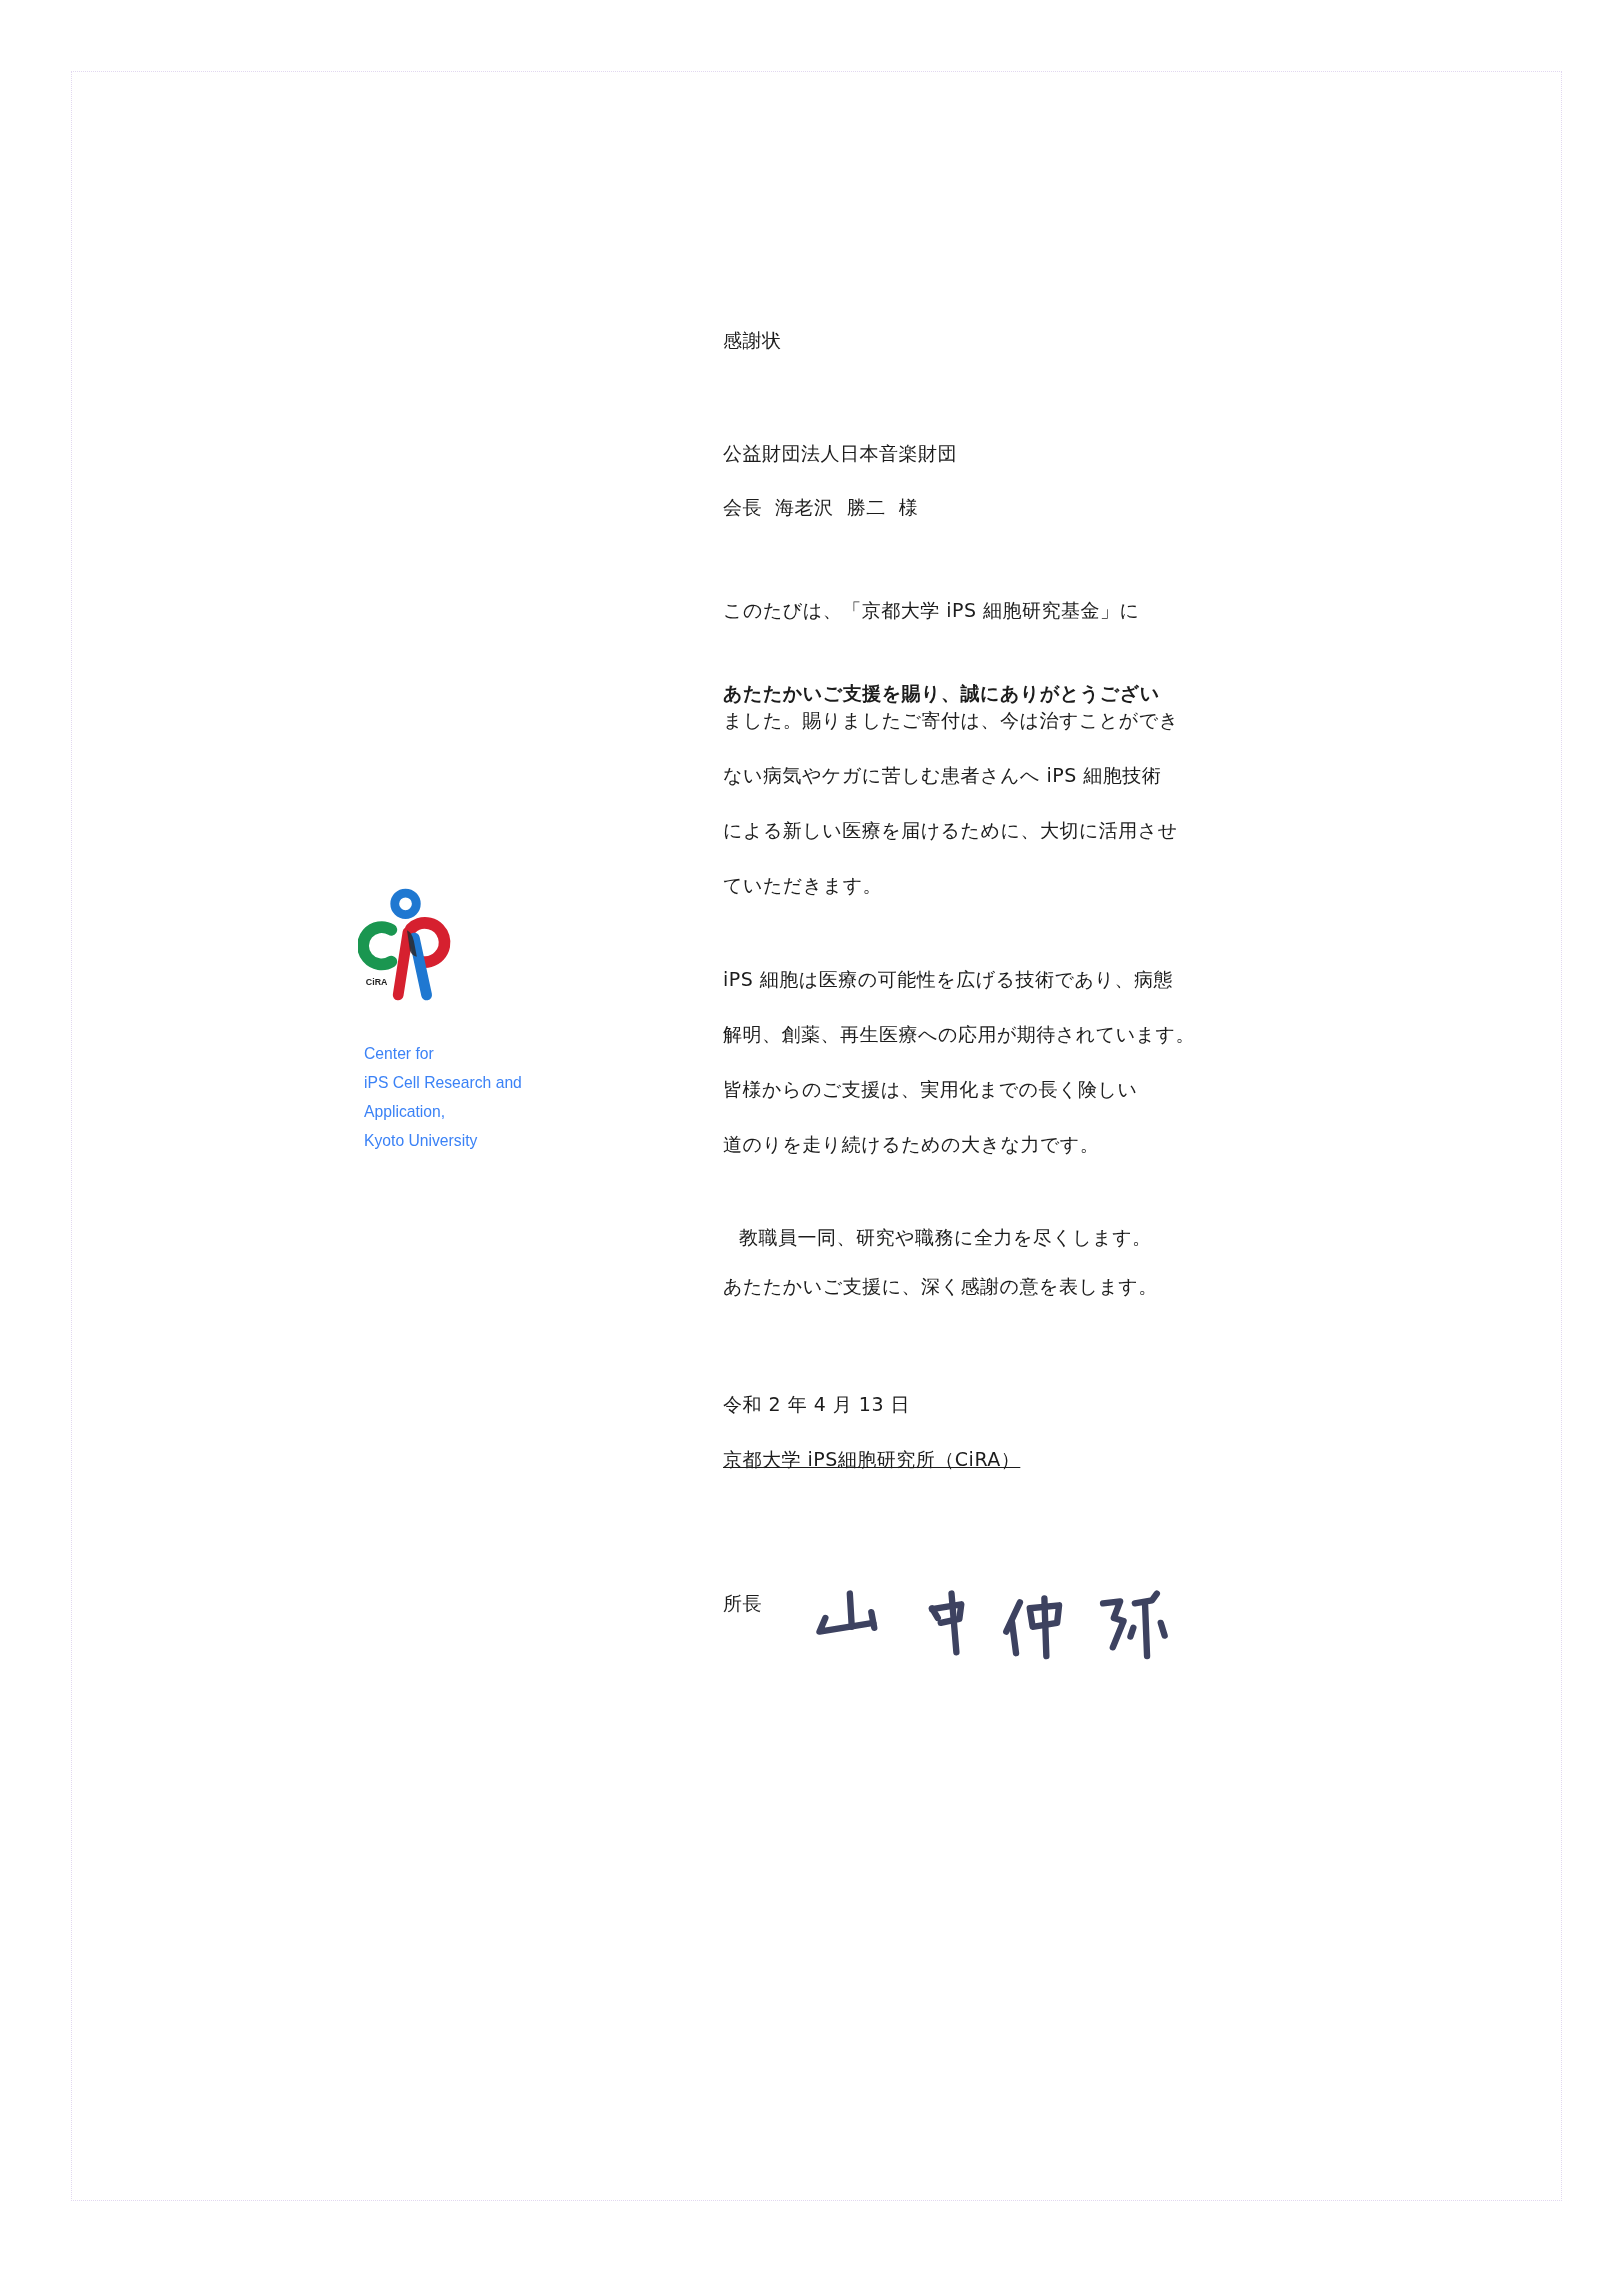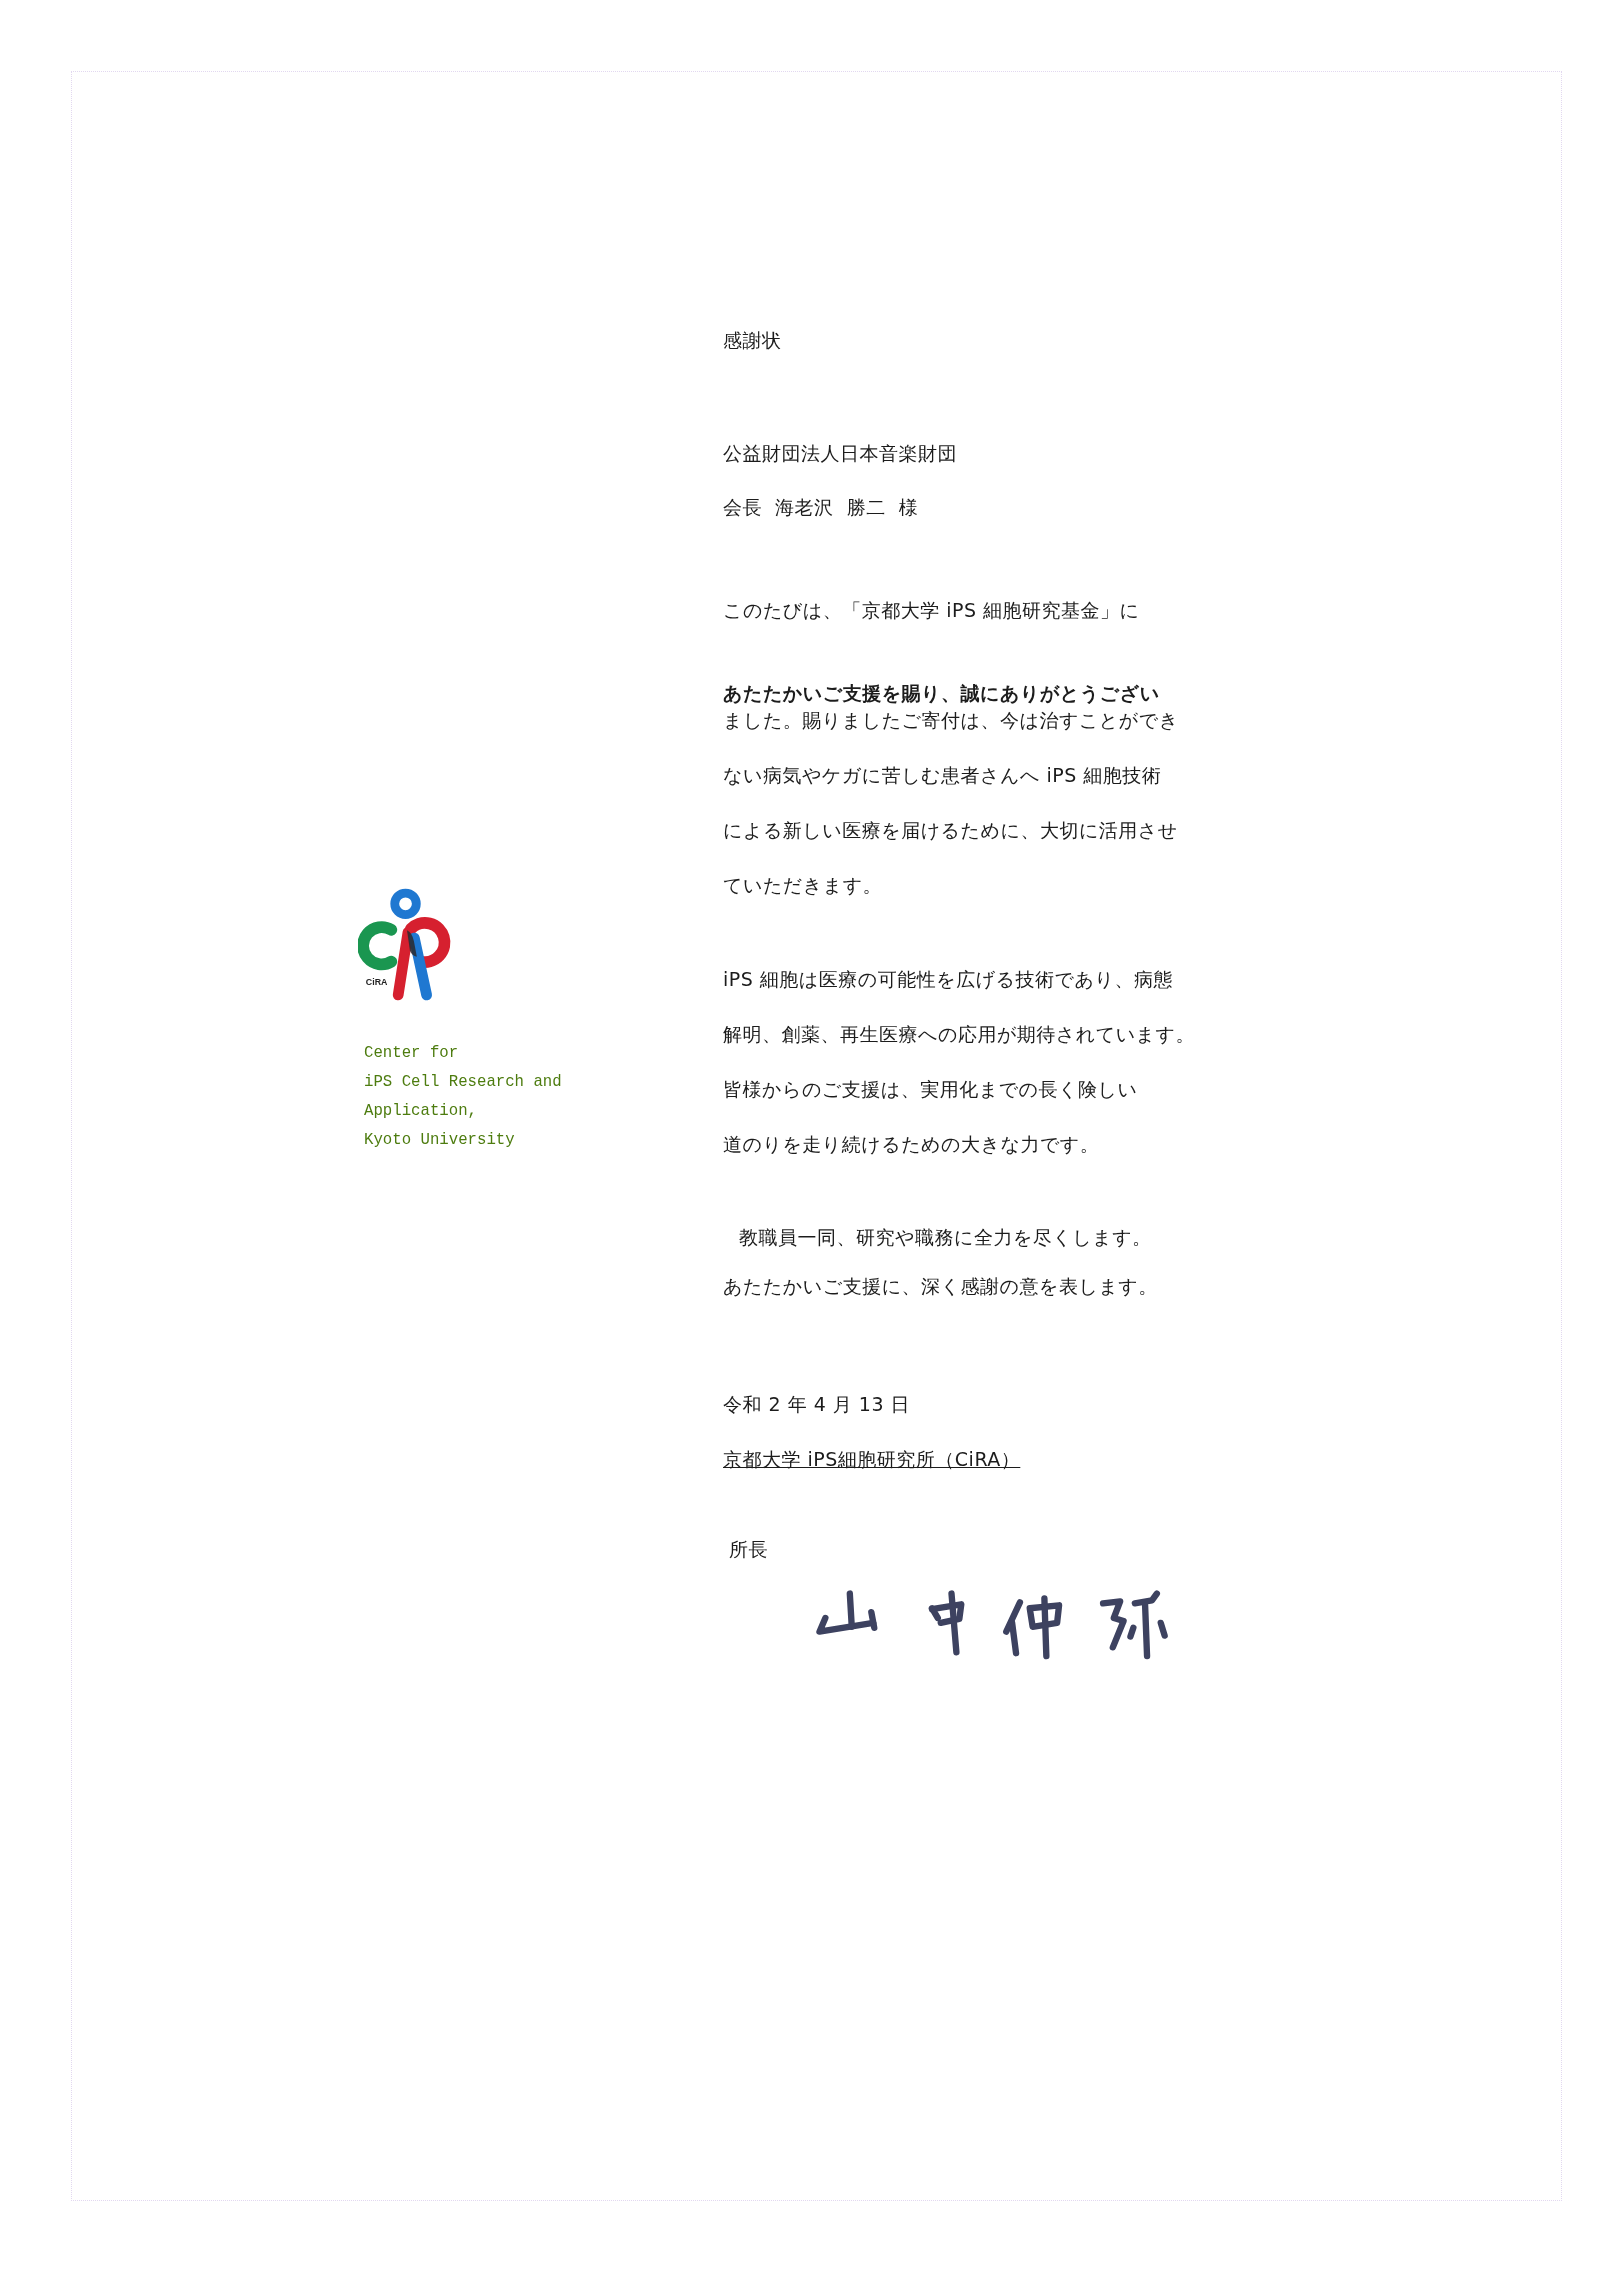--- a/index.html
+++ b/index.html
@@ -3,22 +3,22 @@
 <meta charset="utf-8">
 <style>
   html, body { margin:0; padding:0; background:#ffffff; }
   body { width:1624px; height:2295px; position:relative; overflow:hidden;
          font-family:"DejaVu Sans", "Liberation Sans", sans-serif; color:#1a1a1a; }
   .frame { position:absolute; left:71px; top:71px; width:1491px; height:2130px;
            border:1.5px dotted #e2d8f0; box-sizing:border-box; }
   .ln { position:absolute; left:723px; font-size:19px; line-height:31px;
         white-space:nowrap; letter-spacing:0.5px; color:#1c1c1c; }
   .logo { position:absolute; left:358px; top:883px; width:98px; height:123px; }
-  .caption { position:absolute; left:364px; top:1039px; font-family:Liberation Mono, monospace;
-             font-size:15.7px; line-height:29px; color:#4d7c0f; }
+  .caption { position:absolute; left:364px; top:1039px; font-family:Liberation Sans, sans-serif;
+             font-size:15.7px; line-height:29px; color:#3b82f6; }
   .caption div { white-space:nowrap; }
   .sig { position:absolute; left:814px; top:1574px; width:407px; height:88px; }
 </style>
 </head>
 <body>
 
 <div class="frame"></div>
 
 <div class="ln" style="top:325px;">感謝状</div>
 
@@ -41,21 +41,21 @@
   <div class="ln" style="top:1129px;">道のりを走り続けるための大きな力です。</div>
 </div>
 
 <div>
   <div class="ln" style="top:1222px;margin-left:16px;">教職員一同、研究や職務に全力を尽くします。</div>
   <div class="ln" style="top:1271px;">あたたかいご支援に、深く感謝の意を表します。</div>
 </div>
 
 <div class="ln" style="top:1389px;">令和 2 年 4 月 13 日</div>
 <div class="ln" style="top:1444px;text-decoration:underline;">京都大学 iPS細胞研究所（CiRA）</div>
-<div class="ln" style="top:1534px;margin-left:6px;">所長</div>
+<div class="ln" style="top:1588px;">所長</div>
 
 <svg class="sig" viewBox="0 0 830 180">
   <title>山中伸弥</title>
   <g fill="none" stroke="#3d4260" stroke-width="13" stroke-linecap="round" stroke-linejoin="round">
 
     <path d="M22 90 L10 118 L120 100"></path>
     <path d="M72 40 L76 108"></path>
     <path d="M116 78 L122 110"></path>
 
     <path d="M240 70 L252 90"></path>

